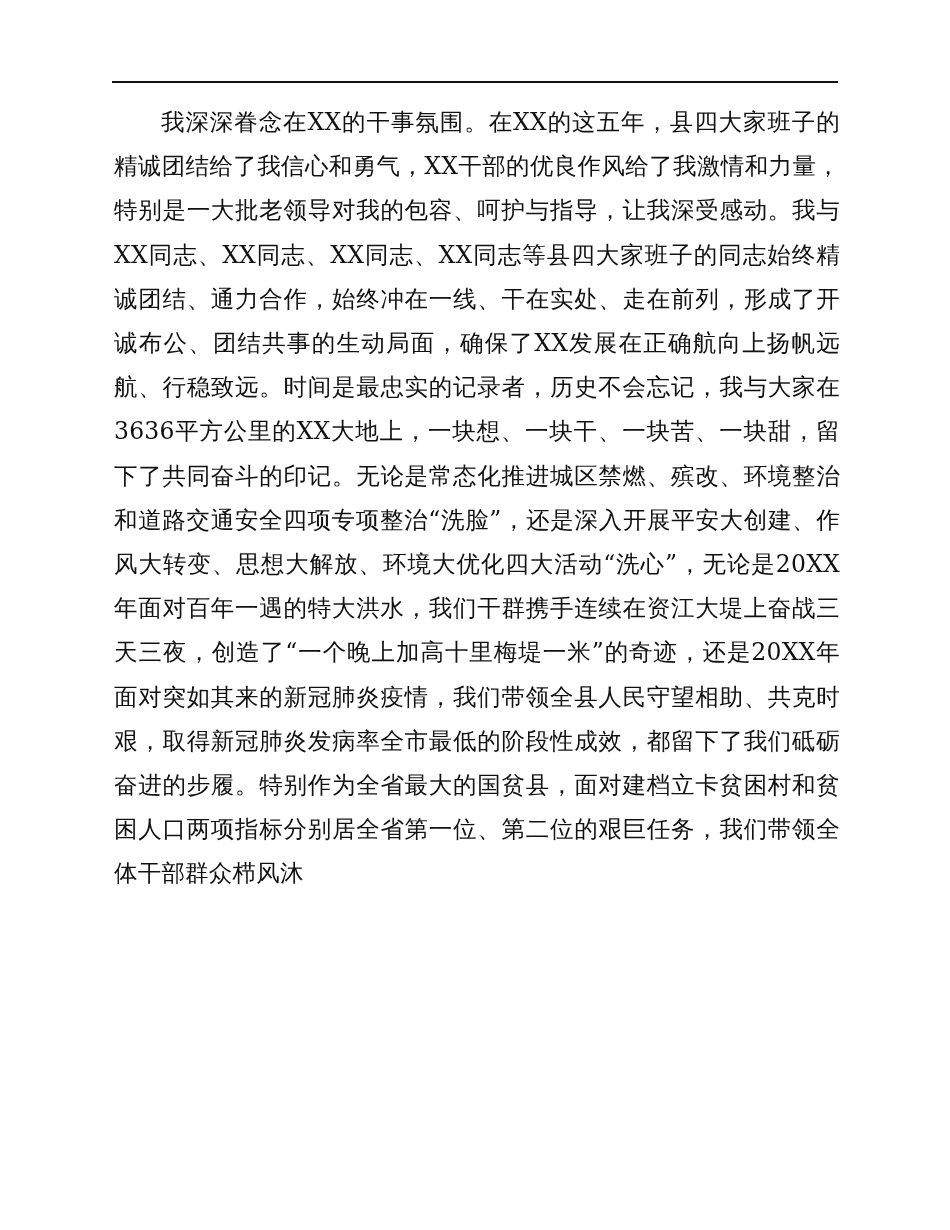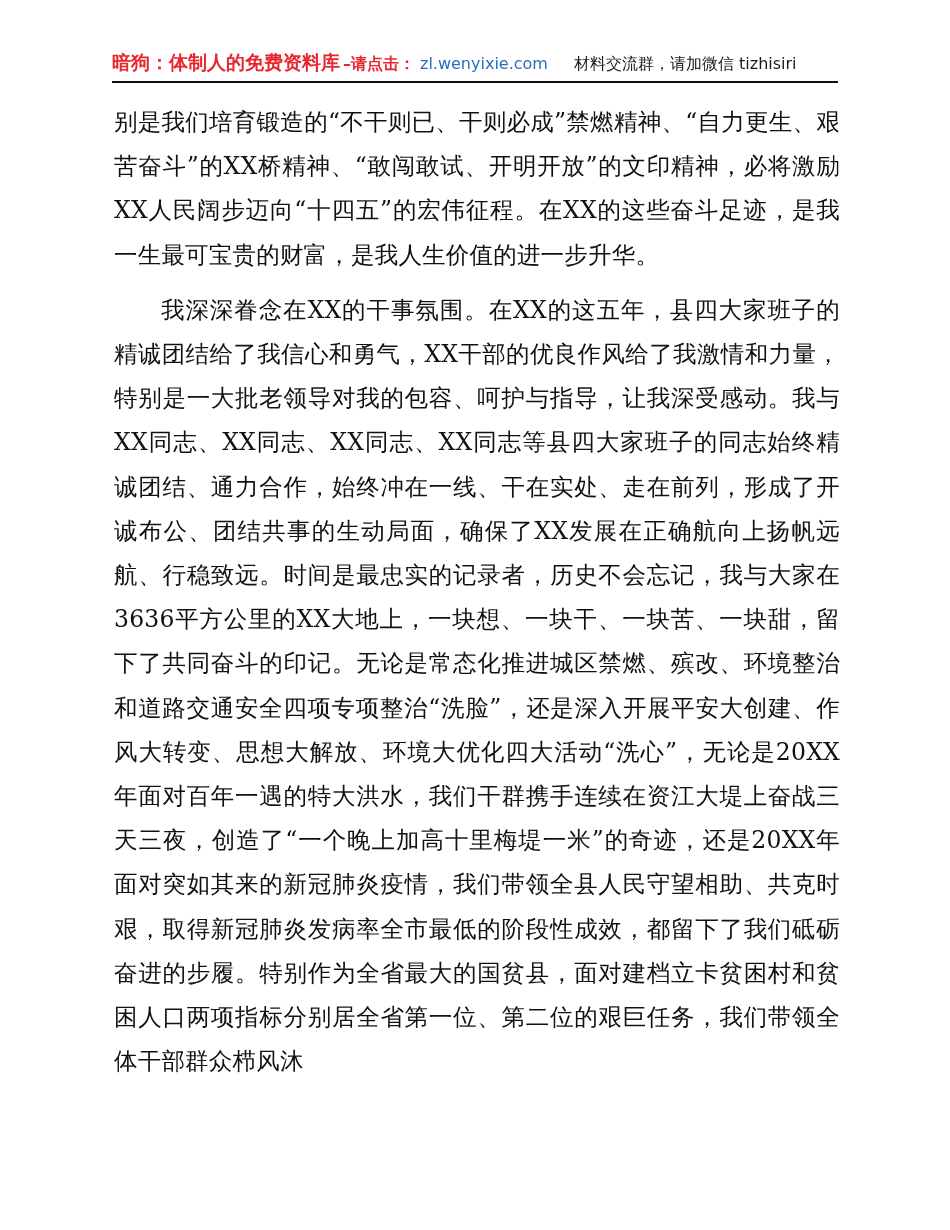--- a/index.html
+++ b/index.html
@@ -108,29 +108,20 @@
   }
   .para + .para {
     margin-top: 11px;
   }
 </style>
 </head>
 <body>
 
 <div class="page">
 
-  <div class="header-band">
-    <div class="hdr-inner">
-      <span class="hdr-brand">暗狗：体制人的免费资料库</span>
-      <span class="hdr-click">–请点击：</span>
-      <a class="hdr-link" href="#">zl.wenyixie.com</a>
-      <span class="hdr-note">材料交流群，请加微信 tizhisiri</span>
-    </div>
-  </div>
 
   <div class="header-rule"></div>
 
   <div class="body-col">
-    <p class="para">别是我们培育锻造的“不干则已、干则必成”禁燃精神、“自力更生、艰苦奋斗”的XX桥精神、“敢闯敢试、开明开放”的文印精神，必将激励XX人民阔步迈向“十四五”的宏伟征程。在XX的这些奋斗足迹，是我一生最可宝贵的财富，是我人生价值的进一步升华。</p>
     <p class="para indent">我深深眷念在XX的干事氛围。在XX的这五年，县四大家班子的精诚团结给了我信心和勇气，XX干部的优良作风给了我激情和力量，特别是一大批老领导对我的包容、呵护与指导，让我深受感动。我与XX同志、XX同志、XX同志、XX同志等县四大家班子的同志始终精诚团结、通力合作，始终冲在一线、干在实处、走在前列，形成了开诚布公、团结共事的生动局面，确保了XX发展在正确航向上扬帆远航、行稳致远。时间是最忠实的记录者，历史不会忘记，我与大家在3636平方公里的XX大地上，一块想、一块干、一块苦、一块甜，留下了共同奋斗的印记。无论是常态化推进城区禁燃、殡改、环境整治和道路交通安全四项专项整治“洗脸”，还是深入开展平安大创建、作风大转变、思想大解放、环境大优化四大活动“洗心”，无论是20XX年面对百年一遇的特大洪水，我们干群携手连续在资江大堤上奋战三天三夜，创造了“一个晚上加高十里梅堤一米”的奇迹，还是20XX年面对突如其来的新冠肺炎疫情，我们带领全县人民守望相助、共克时艰，取得新冠肺炎发病率全市最低的阶段性成效，都留下了我们砥砺奋进的步履。特别作为全省最大的国贫县，面对建档立卡贫困村和贫困人口两项指标分别居全省第一位、第二位的艰巨任务，我们带领全体干部群众栉风沐</p>
   </div>
 
 </div>
 
 </body></html>

